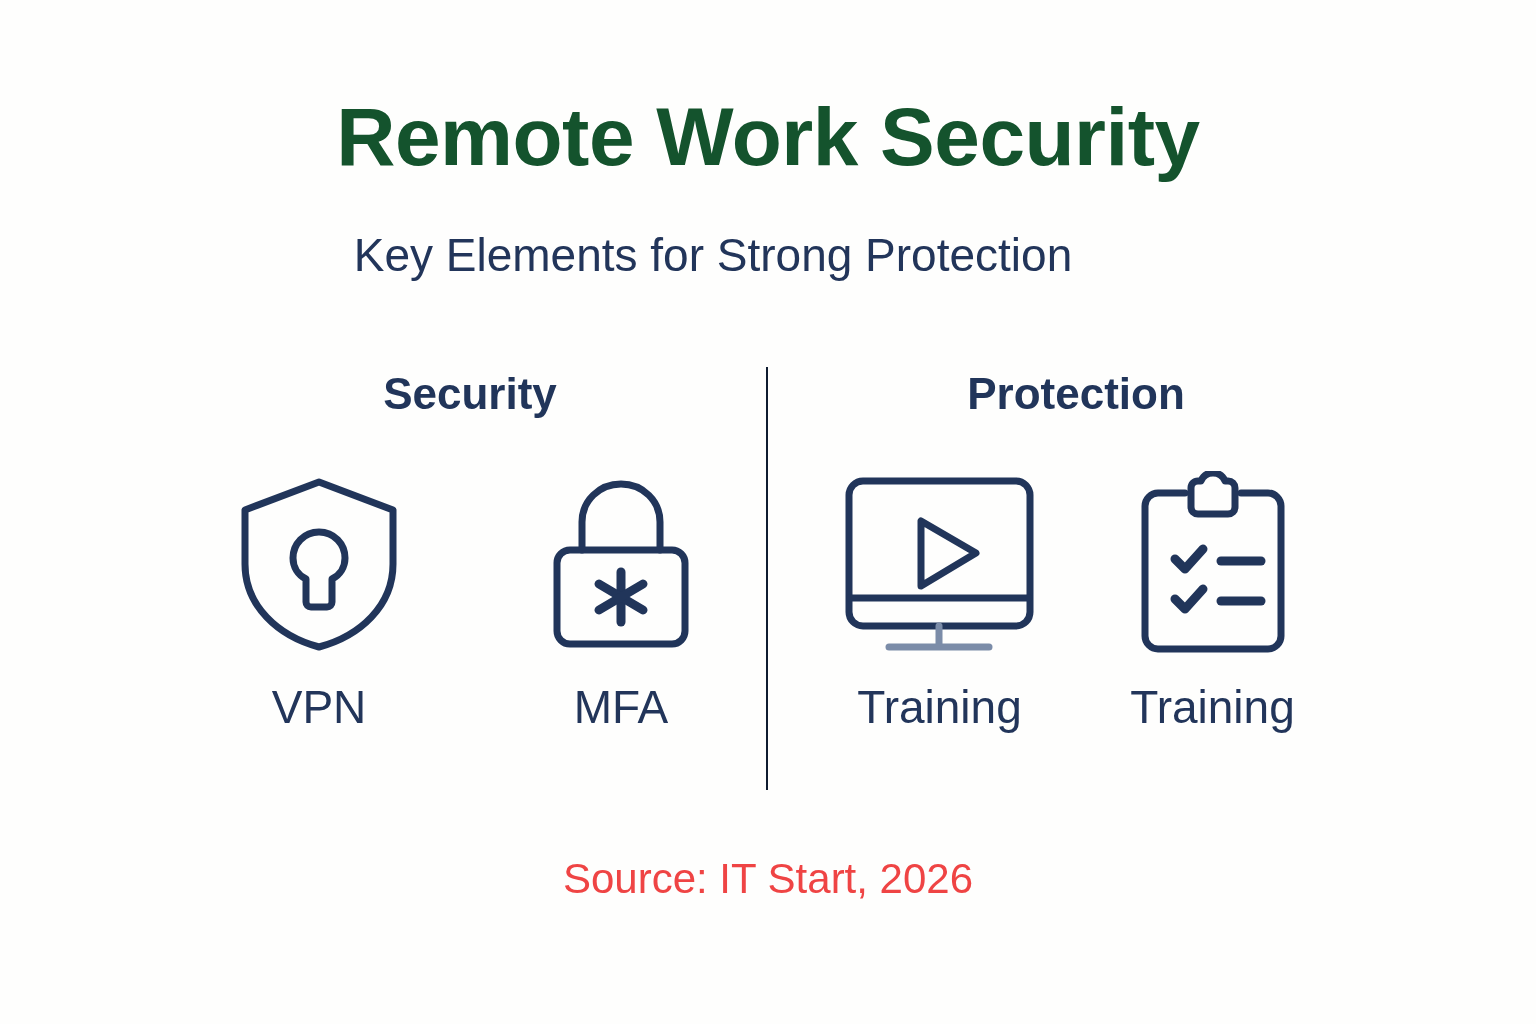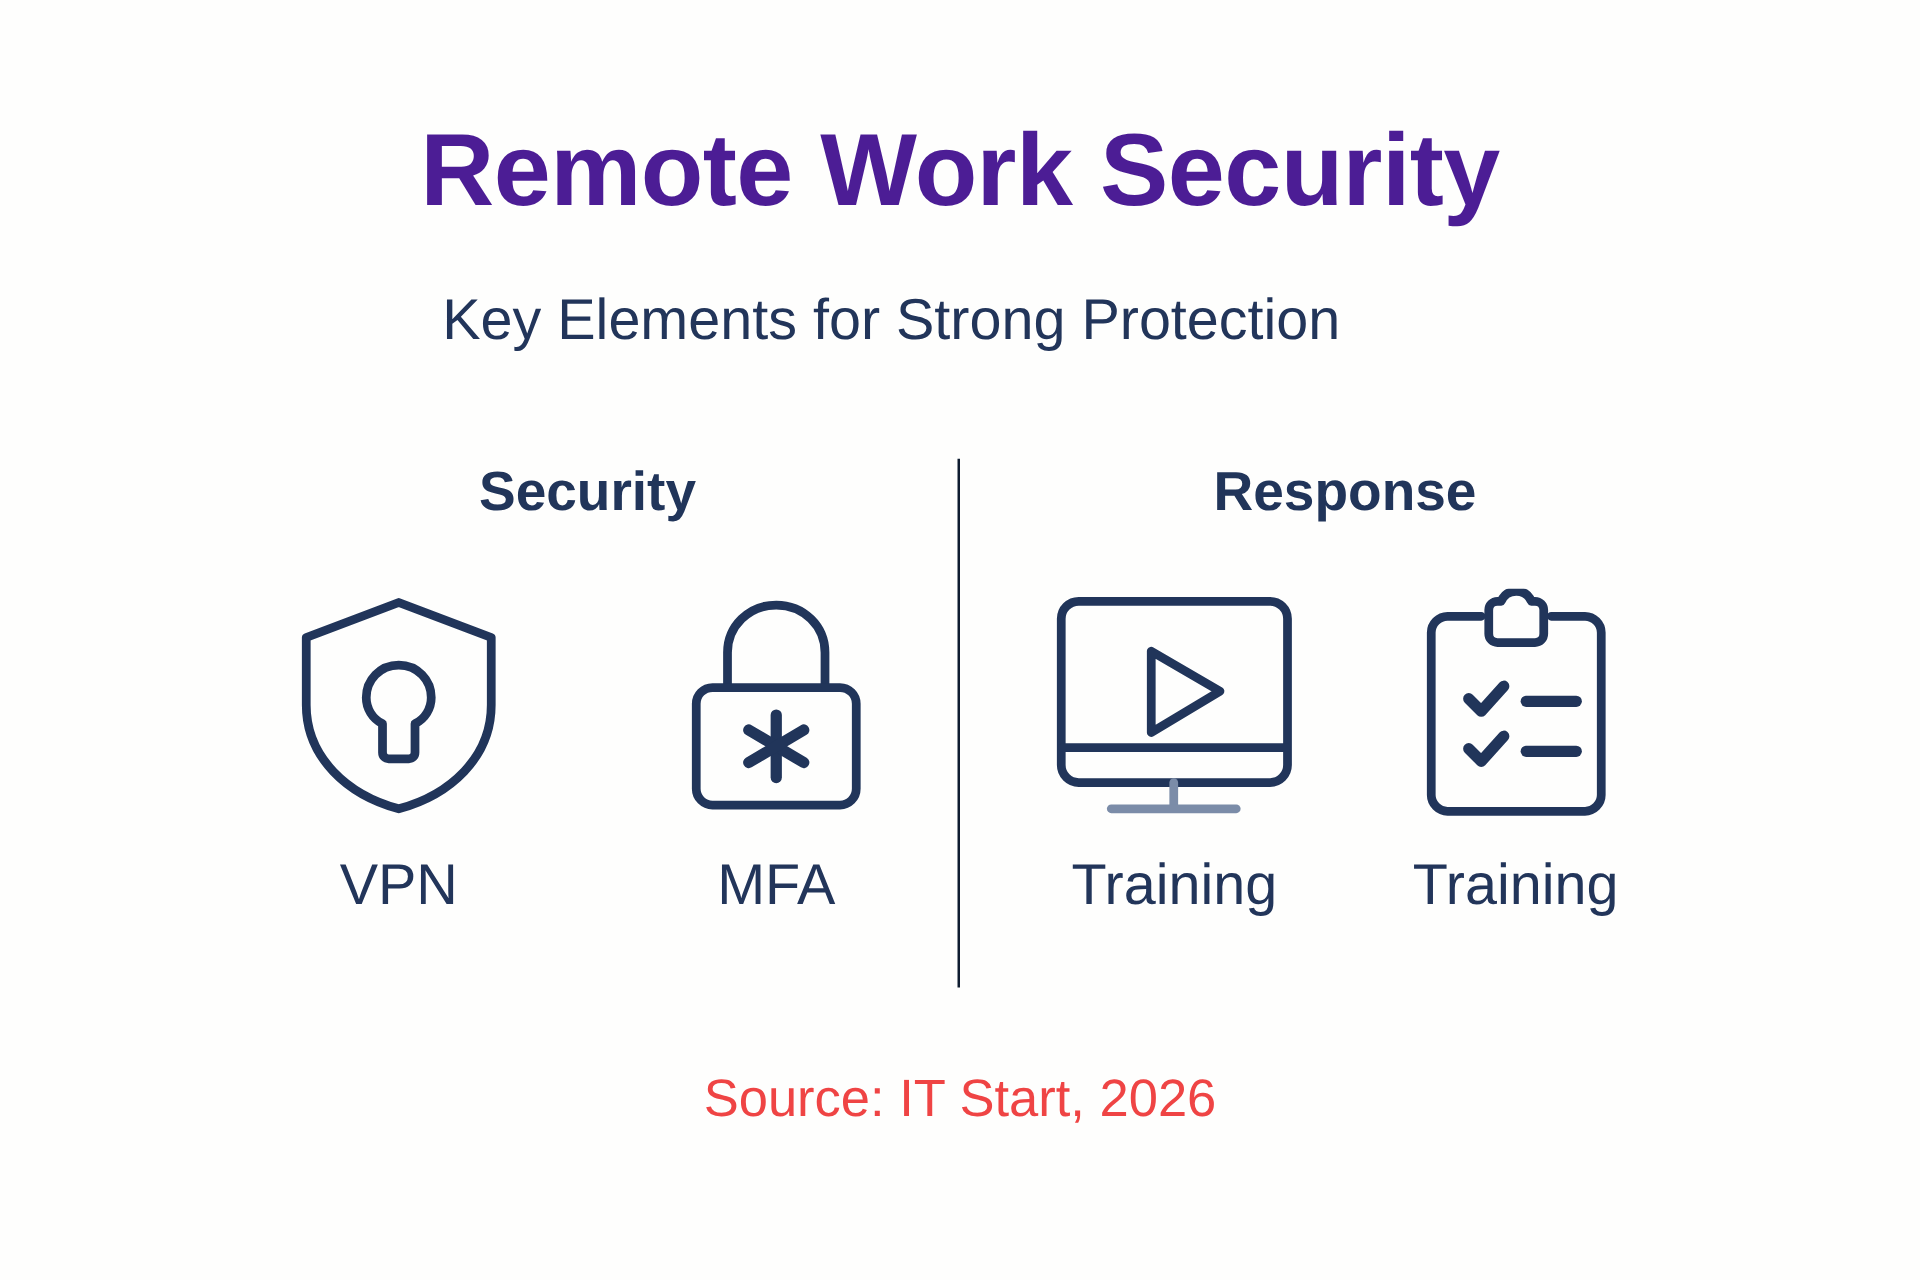--- a/index.html
+++ b/index.html
@@ -25,21 +25,21 @@
   .title {
     position: absolute;
     left: 0;
     top: 96px;
     width: 1536px;
     text-align: center;
     font-size: 82px;
     line-height: 1.0;
     font-weight: 700;
     letter-spacing: -0.5px;
-    color: #4c1d95;
+    color: #14532d;
   }
   .subtitle {
     position: absolute;
     left: 0;
     top: 232px;
     width: 1426px;
     text-align: center;
     font-size: 46px;
     line-height: 1.0;
     font-weight: 400;
@@ -162,21 +162,21 @@
               </g>
             </svg>
           </div>
           <div class="item-label">MFA</div>
         </div>
 
       </div>
     </div>
 
     <div class="col col-right">
-      <div class="col-head">Response</div>
+      <div class="col-head">Protection</div>
 
       <div class="items">
 
         <div class="item">
           <div class="icon-wrap">
             <svg width="195" height="180" viewBox="0 0 195 180" fill="none" stroke="#21355a" stroke-width="7" stroke-linecap="round" stroke-linejoin="round">
               <rect x="7" y="7" width="181" height="145" rx="14"></rect>
               <line x1="8" y1="124" x2="187" y2="124"></line>
               <path d="M79 47 L79 112 L134 79 Z"></path>
               <g stroke="#7b8ca8" stroke-width="7">

